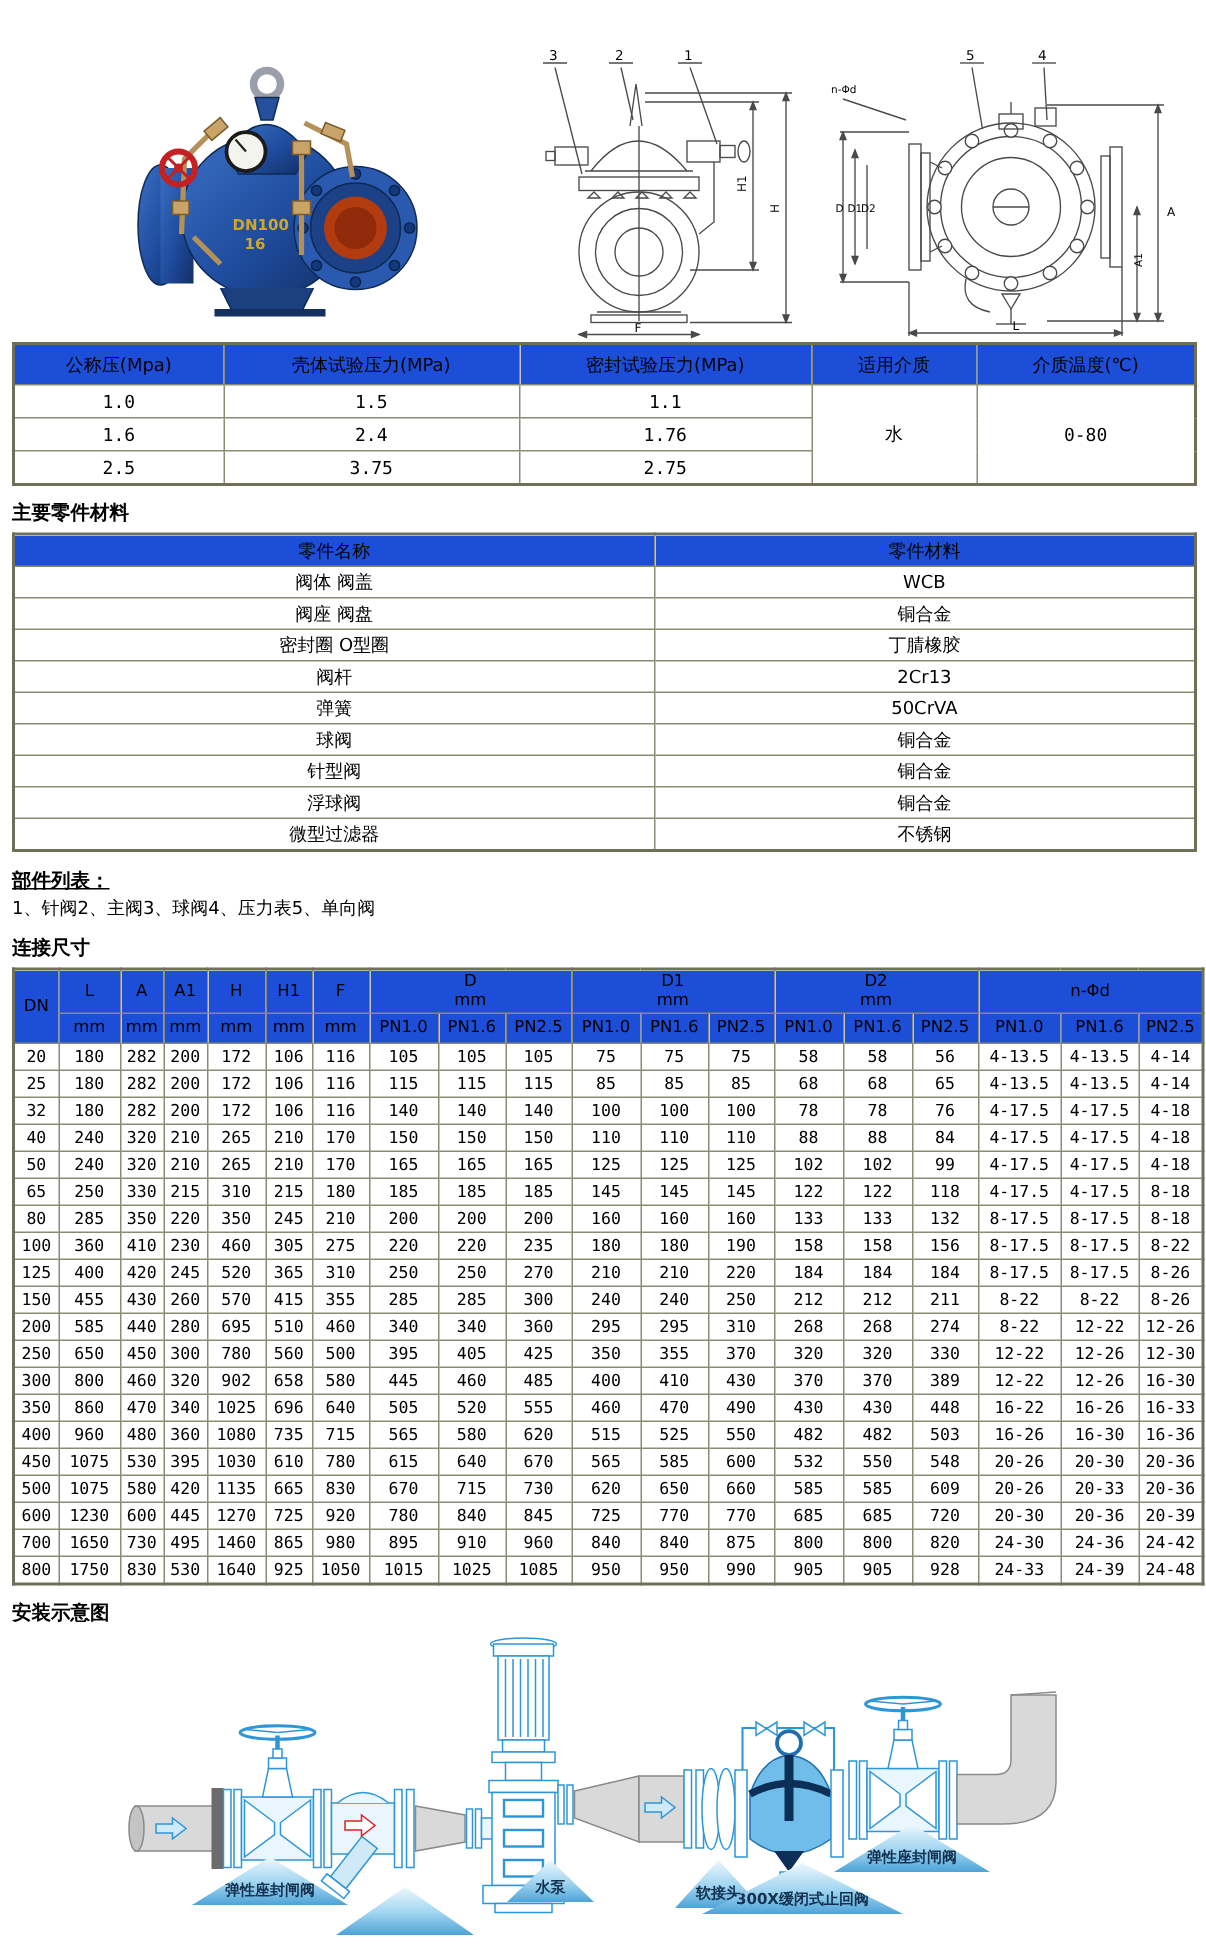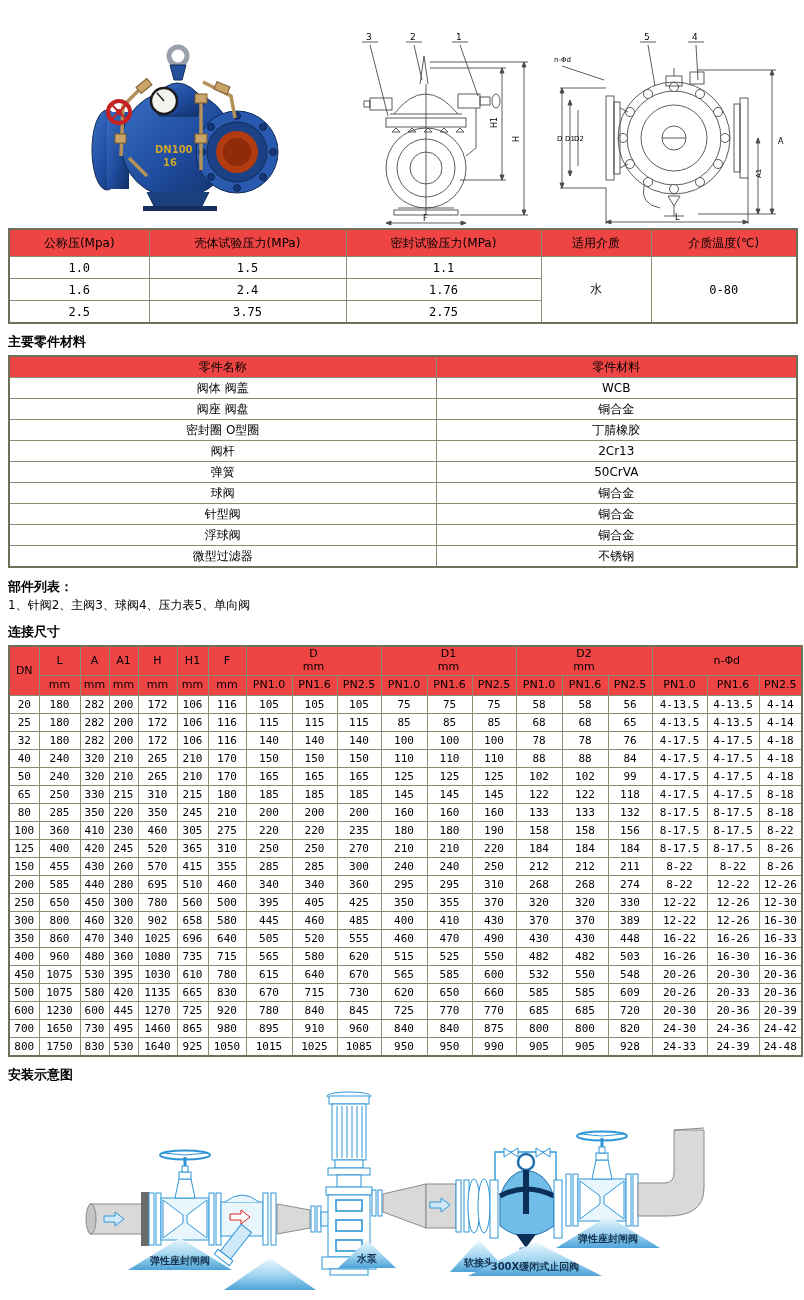--- a/index.html
+++ b/index.html
@@ -2,36 +2,36 @@
 <html><head>
 <meta charset="utf-8">
 <style>
   html,body{margin:0;padding:0;background:#fff;}
   body{width:804px;min-height:1300px;font-family:"DejaVu Sans",sans-serif;color:#000;}
   .pad{margin:0 8px;}
   .sec-title{font-size:13px;font-weight:bold;margin:9px 0 4px 0;}
   
   table{border-collapse:collapse;table-layout:fixed;width:788px;border:2px solid #6f6f5a;}
   th,td{border:1px solid #8b8b74;text-align:center;padding:0 2px;overflow:hidden;white-space:nowrap;}
-  th{background:#ef4444;font-weight:normal;font-size:12px;}
+  th{background:#1d4ed8;font-weight:normal;font-size:12px;}
   td{font-size:12px;}
   #tech-table th{height:26px;}
   #tech-table td{height:21px;font-family:"DejaVu Sans Mono","DejaVu Sans",monospace;}
   #tech-table td.cjk{font-family:"DejaVu Sans",sans-serif;}
   #mat-table th{height:20px;}
   #mat-table td{height:20px;}
   #dims-table th{font-size:11px;line-height:1.15;}
   #dims-table thead tr:first-child th{height:28px;}
   #dims-table thead tr:last-child th{height:19px;}
   #dims-table td{height:17px;font-size:11px;font-family:"DejaVu Sans Mono","DejaVu Sans",monospace;padding:0 1px;}
   
   .top-figures{position:relative;height:228px;}
   .fig{position:absolute;}
   
-  .parts-title{font-size:13px;font-weight:bold;margin:10px 0 1px 0;}
+  .parts-title{font-size:13px;font-weight:bold;margin:10px 0 1px 0;text-decoration:underline;}
   .parts-text{font-size:12px;margin:0 0 2px 0;}
   
   .install-wrap{position:relative;width:788px;height:238px;margin:0 8px;}
   .callout{position:absolute;display:flex;align-items:flex-end;justify-content:center;
     clip-path:polygon(50% 0,0 100%,100% 100%);
     background:linear-gradient(to bottom,#eef8fe 0%,#9fd4f0 55%,#4ea3d8 100%);
     color:#13324f;font-weight:bold;font-size:10px;line-height:1;padding-bottom:4px;box-sizing:border-box;}
   svg text{font-family:"DejaVu Sans",sans-serif;}
 </style>
 </head>

